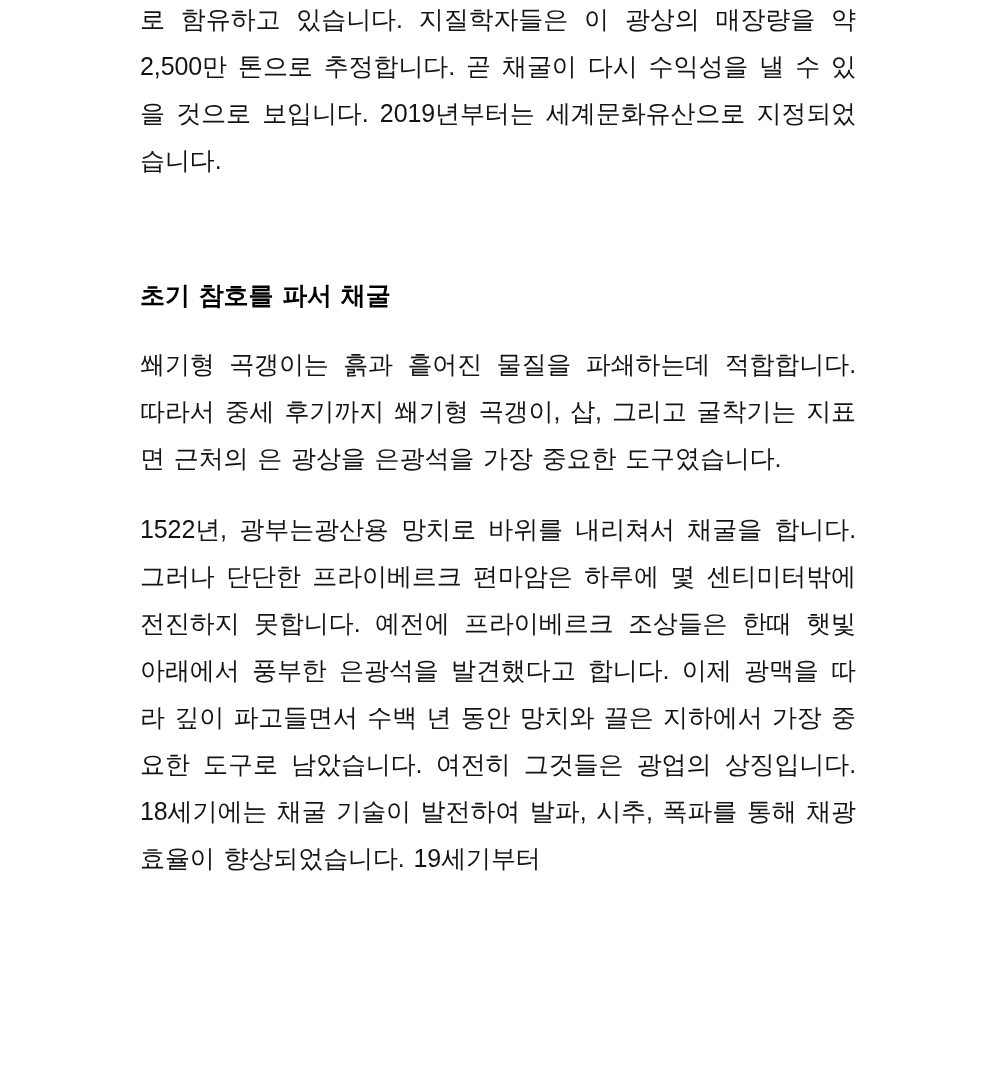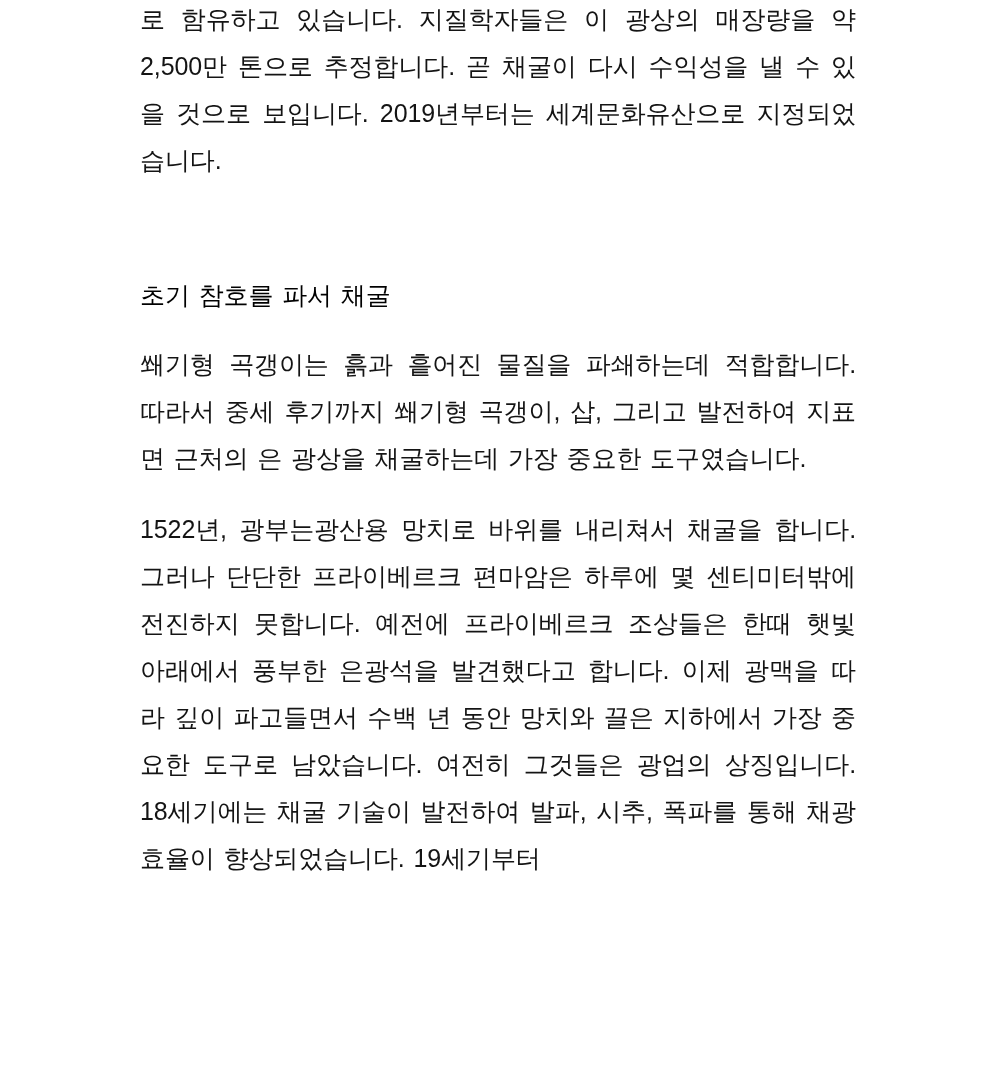--- a/index.html
+++ b/index.html
@@ -30,21 +30,21 @@
     margin: 0;
     color: #141414;
     letter-spacing: -0.1px;
   }
   .para.first {
     margin-top: -4px;
   }
   .heading {
     font-size: 25px;
     line-height: 47px;
-    font-weight: normal;
+    font-weight: bold;
     margin: 0;
     color: #000000;
     letter-spacing: -0.1px;
     word-spacing: 2px;
   }
   .gap-large {
     height: 88px;
   }
   .gap-mid {
     height: 22px;
@@ -62,21 +62,21 @@
 <div class="page">
 
   <p class="para first">로 함유하고 있습니다. 지질학자들은 이 광상의 매장량을 약 2,500만 톤으로 추정합니다. 곧 채굴이 다시 수익성을 낼 수 있을 것으로 보입니다.   2019년부터는 세계문화유산으로 지정되었습니다.</p>
 
   <div class="gap-large"></div>
 
   <h2 class="heading">초기 참호를 파서 채굴</h2>
 
   <div class="gap-mid"></div>
 
-  <p class="para">쐐기형 곡갱이는 흙과 흩어진 물질을 파쇄하는데 적합합니다. 따라서 중세 후기까지 쐐기형 곡갱이, 삽, 그리고 발전하여 지표면 근처의 은 광상을 채굴하는데 가장 중요한 도구였습니다.</p>
+  <p class="para">쐐기형 곡갱이는 흙과 흩어진 물질을 파쇄하는데 적합합니다. 따라서 중세 후기까지 쐐기형 곡갱이, 삽, 그리고 굴착기는 지표면 근처의 은 광상을 은광석을 가장 중요한 도구였습니다.</p>
 
   <div class="gap-small"></div>
 
 
   <div class="gap-tiny"></div>
 
   <p class="para">1522년, 광부는광산용 망치로 바위를 내리쳐서 채굴을 합니다. 그러나 단단한 프라이베르크 편마암은 하루에 몇 센티미터밖에 전진하지 못합니다. 예전에 프라이베르크 조상들은 한때 햇빛 아래에서 풍부한 은광석을 발견했다고 합니다. 이제 광맥을 따라 깊이 파고들면서 수백 년 동안 망치와 끌은 지하에서 가장 중요한 도구로 남았습니다. 여전히 그것들은 광업의 상징입니다. 18세기에는 채굴 기술이 발전하여 발파, 시추, 폭파를 통해 채광 효율이 향상되었습니다. 19세기부터</p>
 
 </div>
 

